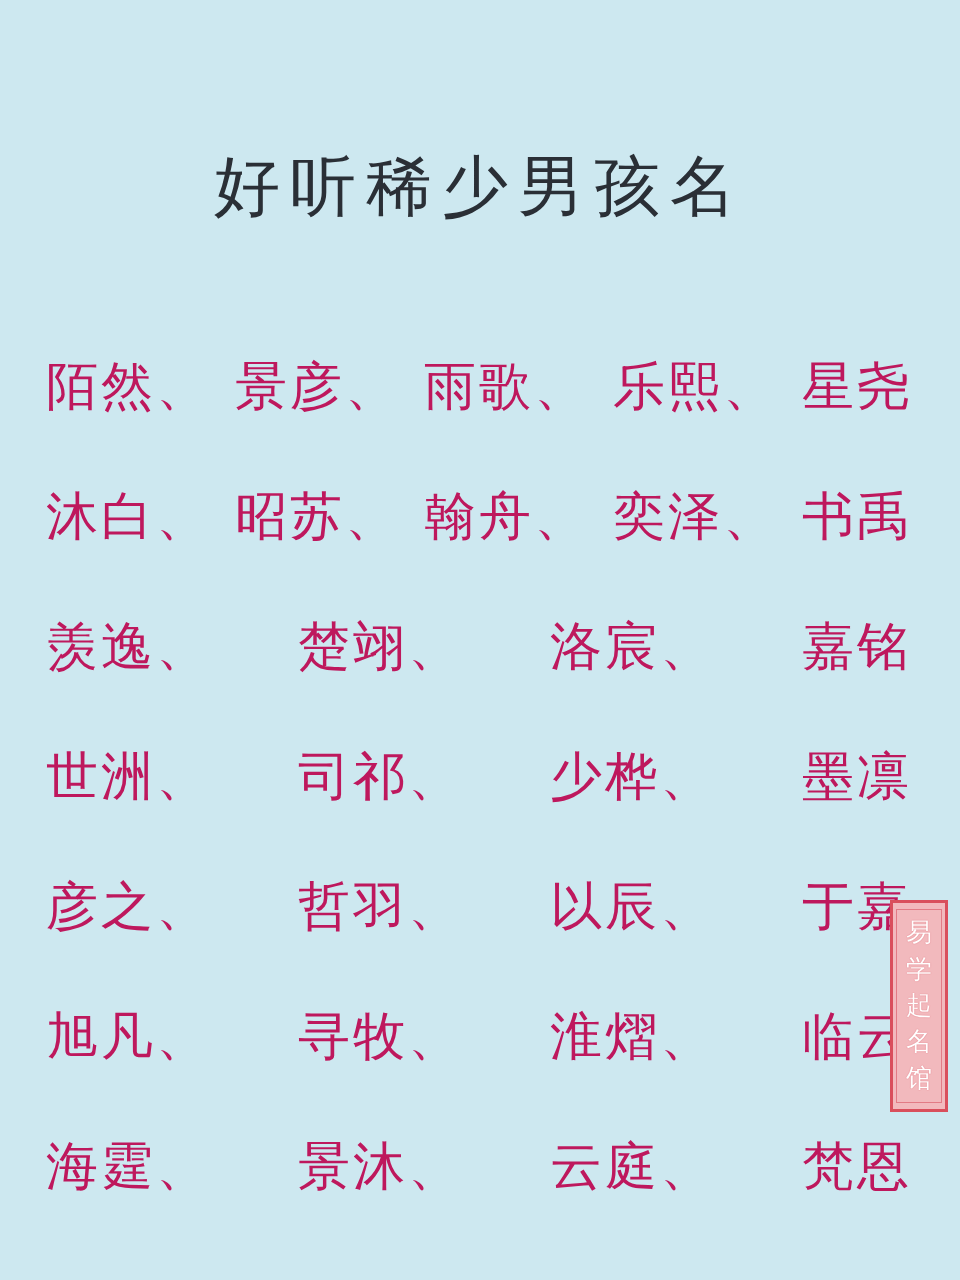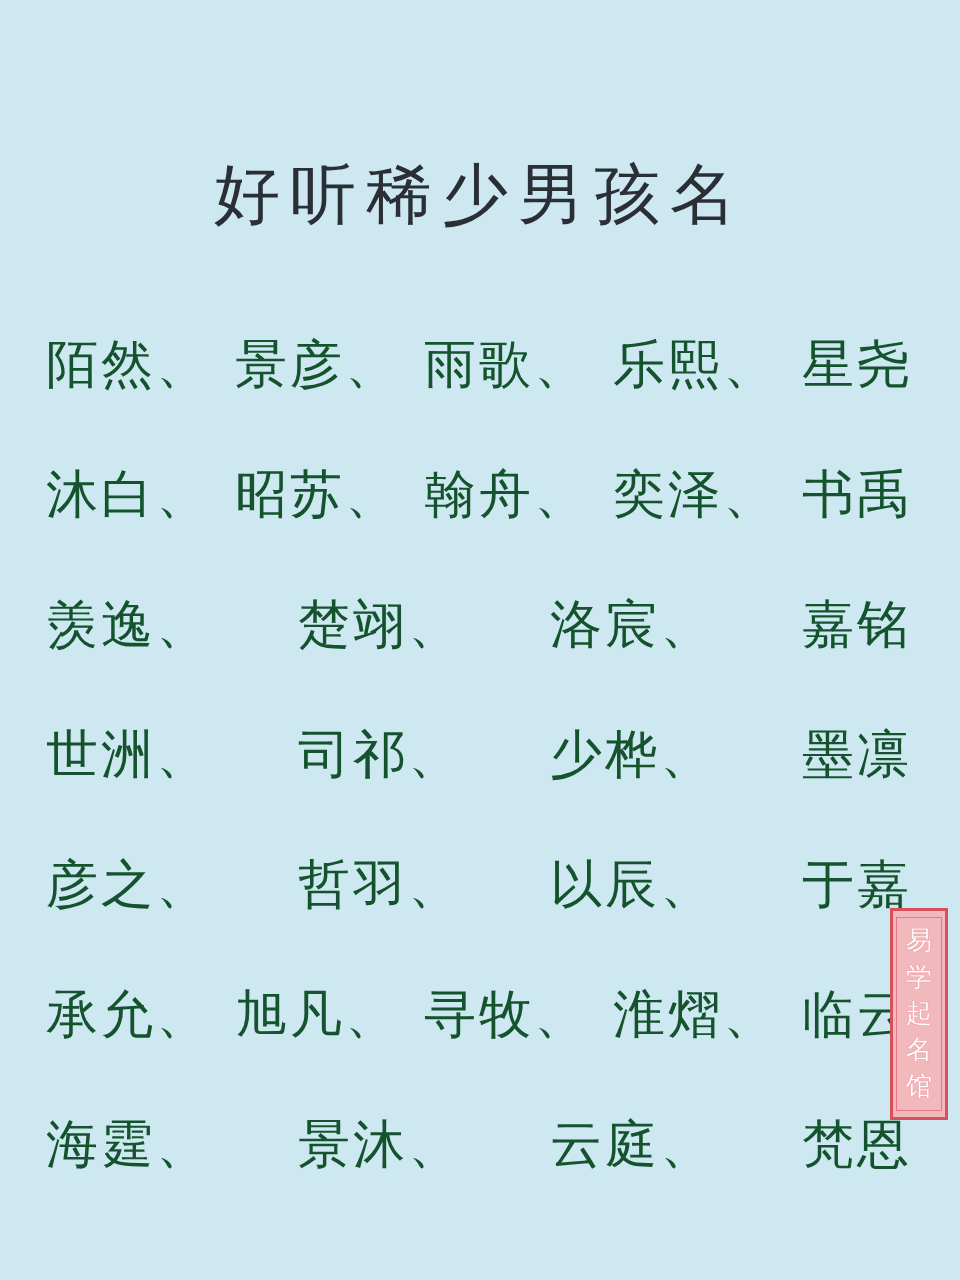--- a/index.html
+++ b/index.html
@@ -18,44 +18,44 @@
     position: relative;
     width: 960px;
     height: 1280px;
     box-sizing: border-box;
   }
   .title {
     text-align: center;
     font-size: 66px;
     color: #2a2f36;
     letter-spacing: 10px;
-    margin: 8px;
+    margin: 0;
     padding-top: 142px;
     font-weight: 400;
     font-family: "Liberation Serif", "DejaVu Serif", serif;
     white-space: nowrap;
   }
   .name-list {
     margin: 0;
     padding: 0;
     list-style: none;
     position: absolute;
     top: 292px;
     left: 0;
     right: 0;
   }
   .name-row {
     display: flex;
     justify-content: space-between;
-    align-items: center;
+    align-items: flex-end;
     padding: 0 48px 0 46px;
     height: 130px;
     box-sizing: border-box;
     font-size: 52px;
-    color: #14532d;
+    color: #be185d;
     letter-spacing: 3px;
     white-space: nowrap;
     font-family: Liberation Serif, serif;
   }
   .name-cell {
     display: inline-block;
   }
   .stamp {
     position: absolute;
     right: 12px;
@@ -122,21 +122,20 @@
       <span class="name-cell">少桦、</span>
       <span class="name-cell">墨凛</span>
     </li>
     <li class="name-row">
       <span class="name-cell">彦之、</span>
       <span class="name-cell">哲羽、</span>
       <span class="name-cell">以辰、</span>
       <span class="name-cell">于嘉</span>
     </li>
     <li class="name-row">
-      <span class="name-cell">承允、</span>
       <span class="name-cell">旭凡、</span>
       <span class="name-cell">寻牧、</span>
       <span class="name-cell">淮熠、</span>
       <span class="name-cell">临云</span>
     </li>
     <li class="name-row">
       <span class="name-cell">海霆、</span>
       <span class="name-cell">景沐、</span>
       <span class="name-cell">云庭、</span>
       <span class="name-cell">梵恩</span>

